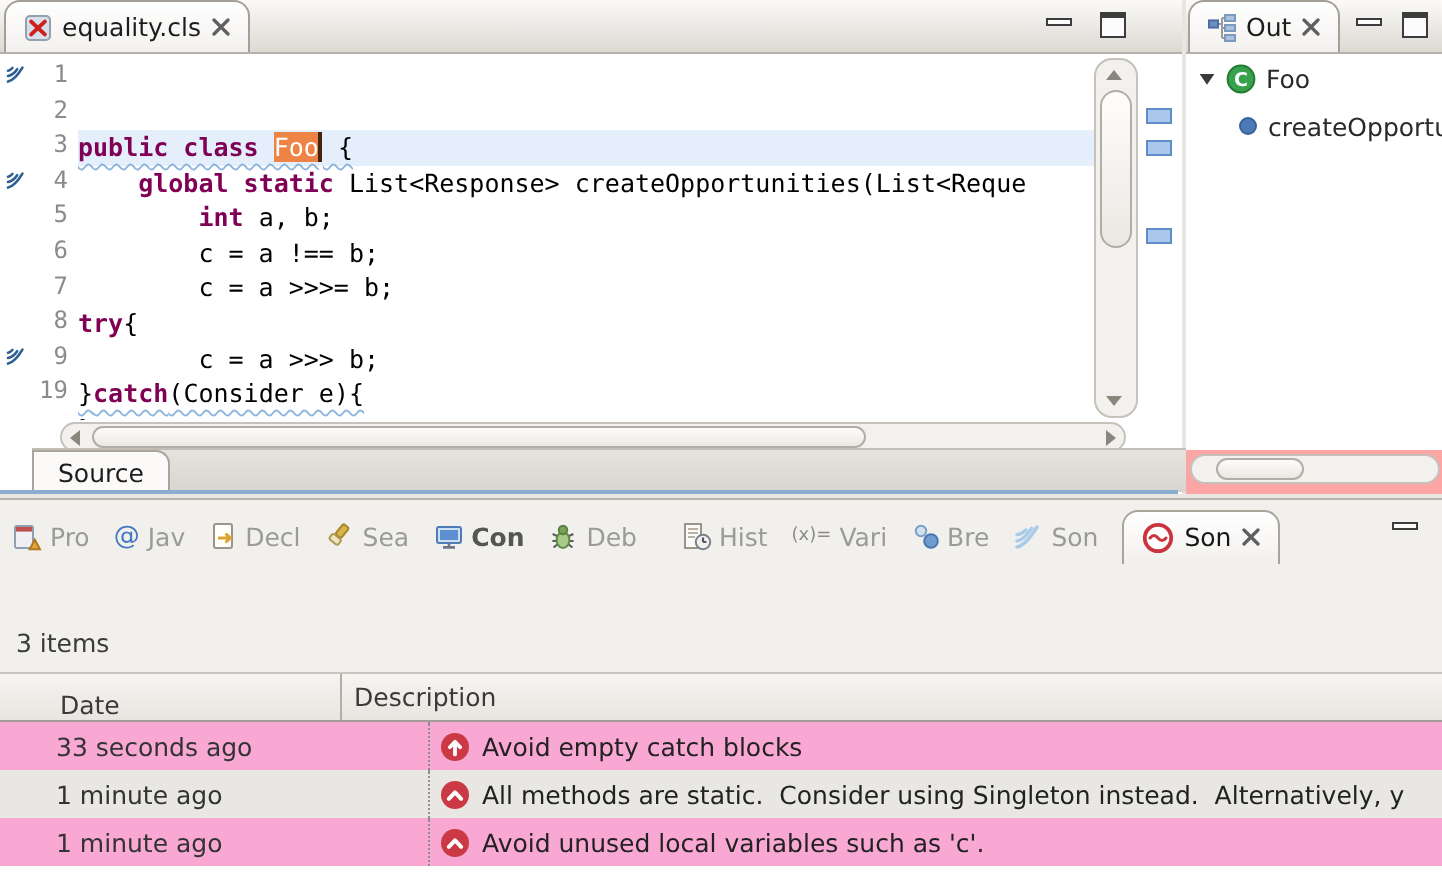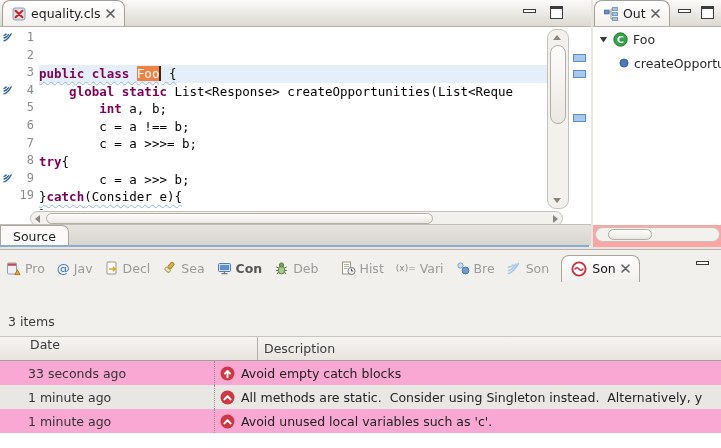--- a/index.html
+++ b/index.html
@@ -42,21 +42,21 @@
   .occ{background:#ed8445;color:#fff;border-right:2px solid #43250e;}
   
   #v-scroll{left:547px;top:29px;width:20px;height:178px;}
   #v-thumb{left:2px;top:15px;width:14px;height:77px;}
   #overview-ruler{position:absolute;left:570px;top:29px;width:18px;height:178px;}
   .ruler-marker{position:absolute;left:3px;width:11px;height:6px;background:#a9c8ec;border:1px solid #5d8cc7;}
   
   #h-scroll{left:30px;top:211px;width:531px;height:13px;}
   #h-thumb{left:15px;top:1px;width:385px;height:9px;}
   
-  #source-strip{position:absolute;left:0;top:224px;width:591px;height:21px;
+  #source-strip{position:absolute;left:16px;top:224px;width:591px;height:21px;
     background:linear-gradient(#e6e3de,#d8d4ce);border-top:1px solid #c2beb7;}
   #source-tab{position:absolute;left:0;top:0;height:21px;padding:0 12px;display:flex;align-items:center;
     background:#fbfaf8;border:1px solid #a9a49c;border-bottom:none;border-radius:0 7px 0 0;color:#1d1d1d;}
   
   #outline{position:absolute;left:593px;top:0;width:128px;height:247px;background:#fca5a5;}
   #outline-content{position:absolute;left:0;top:27px;right:0;bottom:22px;background:#fff;overflow:hidden;}
   .tree-row{display:flex;align-items:center;height:24px;gap:5px;white-space:nowrap;}
   .tree-label{color:#2a2a2a;}
   #outline-hscroll{left:2px;top:227px;width:123px;height:13px;}
   #outline-hthumb{left:12px;top:1px;width:42px;height:9px;}
@@ -68,21 +68,21 @@
   .btab.bold .btab-label{font-weight:bold;color:#555;}
   .btab-active-wrap{display:flex;align-items:center;gap:5px;height:26px;padding:0 9px;
     background:linear-gradient(#ffffff,#f2f0ed);border:1px solid #a9a49c;border-bottom:none;border-radius:8px 8px 0 0;}
   .btab-active-wrap .btab-label{color:#161616;}
   .gap-before{margin-left:10px;}
   #view-menu{position:absolute;right:13px;top:48px;}
   #items-count{position:absolute;left:8px;top:64px;color:#3a3a3a;}
   #issue-table{position:absolute;left:0;top:86px;right:0;bottom:0;background:#fff;}
   #table-header{display:flex;height:23px;align-items:center;
     background:linear-gradient(#f6f4f1,#e8e5e0);border-top:1px solid #c9c5be;border-bottom:1px solid #a29d96;color:#3a3a3a;}
-  #col-date{width:258px;padding-left:30px;box-sizing:border-box;border-right:1px solid #b3afa8;height:100%;display:flex;align-items:flex-start;}
+  #col-date{width:171px;padding-left:30px;box-sizing:border-box;border-right:1px solid #b3afa8;height:100%;display:flex;align-items:flex-end;}
   #col-desc{padding-left:6px;display:flex;align-items:center;height:100%;}
   .trow{display:flex;height:24px;align-items:center;background:#f9a8d4;}
   .trow.selected{background:#e9e7e3;}
   .cell-date{width:215px;box-sizing:border-box;padding-left:28px;border-right:1px dotted #8f8f8f;height:100%;display:flex;align-items:center;color:#333;}
   .cell-desc{flex:1;display:flex;align-items:center;gap:6px;padding-left:5px;height:100%;overflow:hidden;}
   .desc-text{white-space:pre;color:#222;}
   .txt-icon{font-style:normal;}
 </style>
 </head>
 <body>

